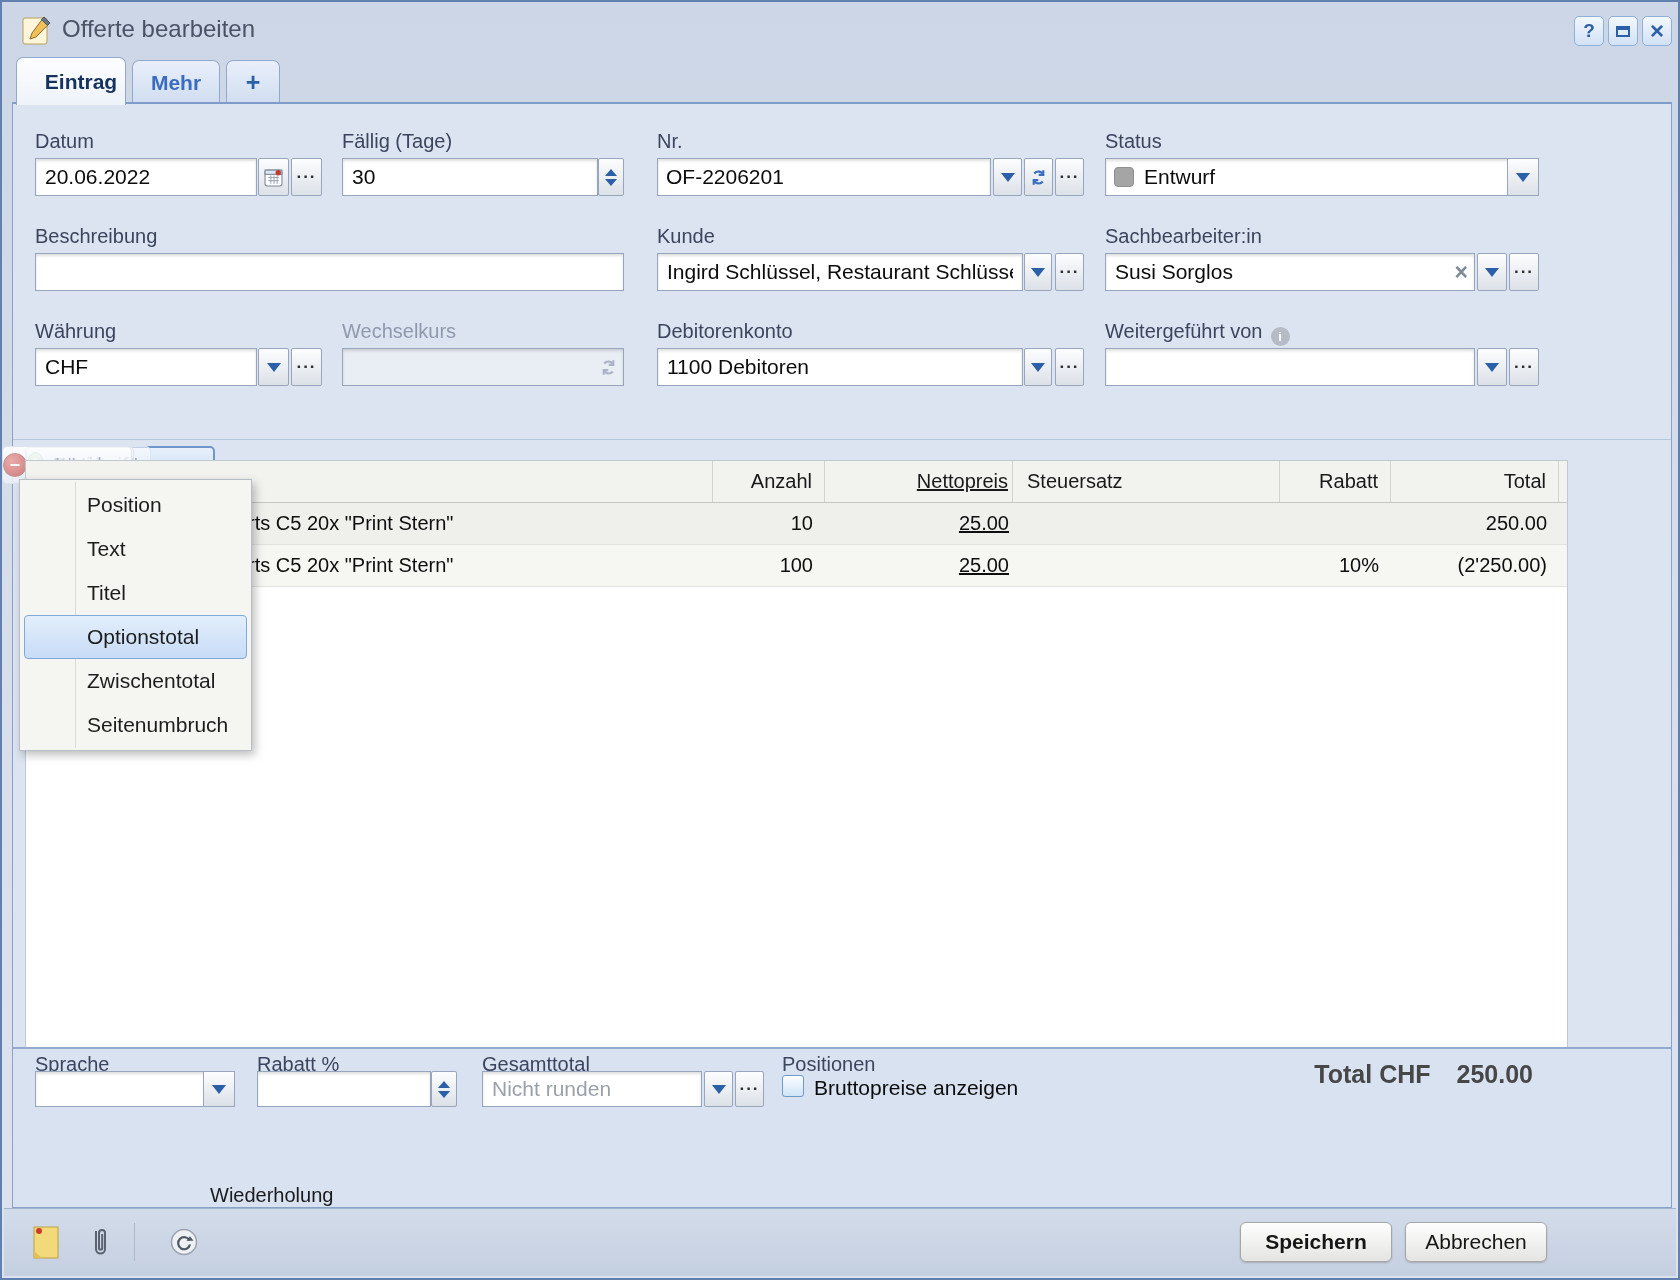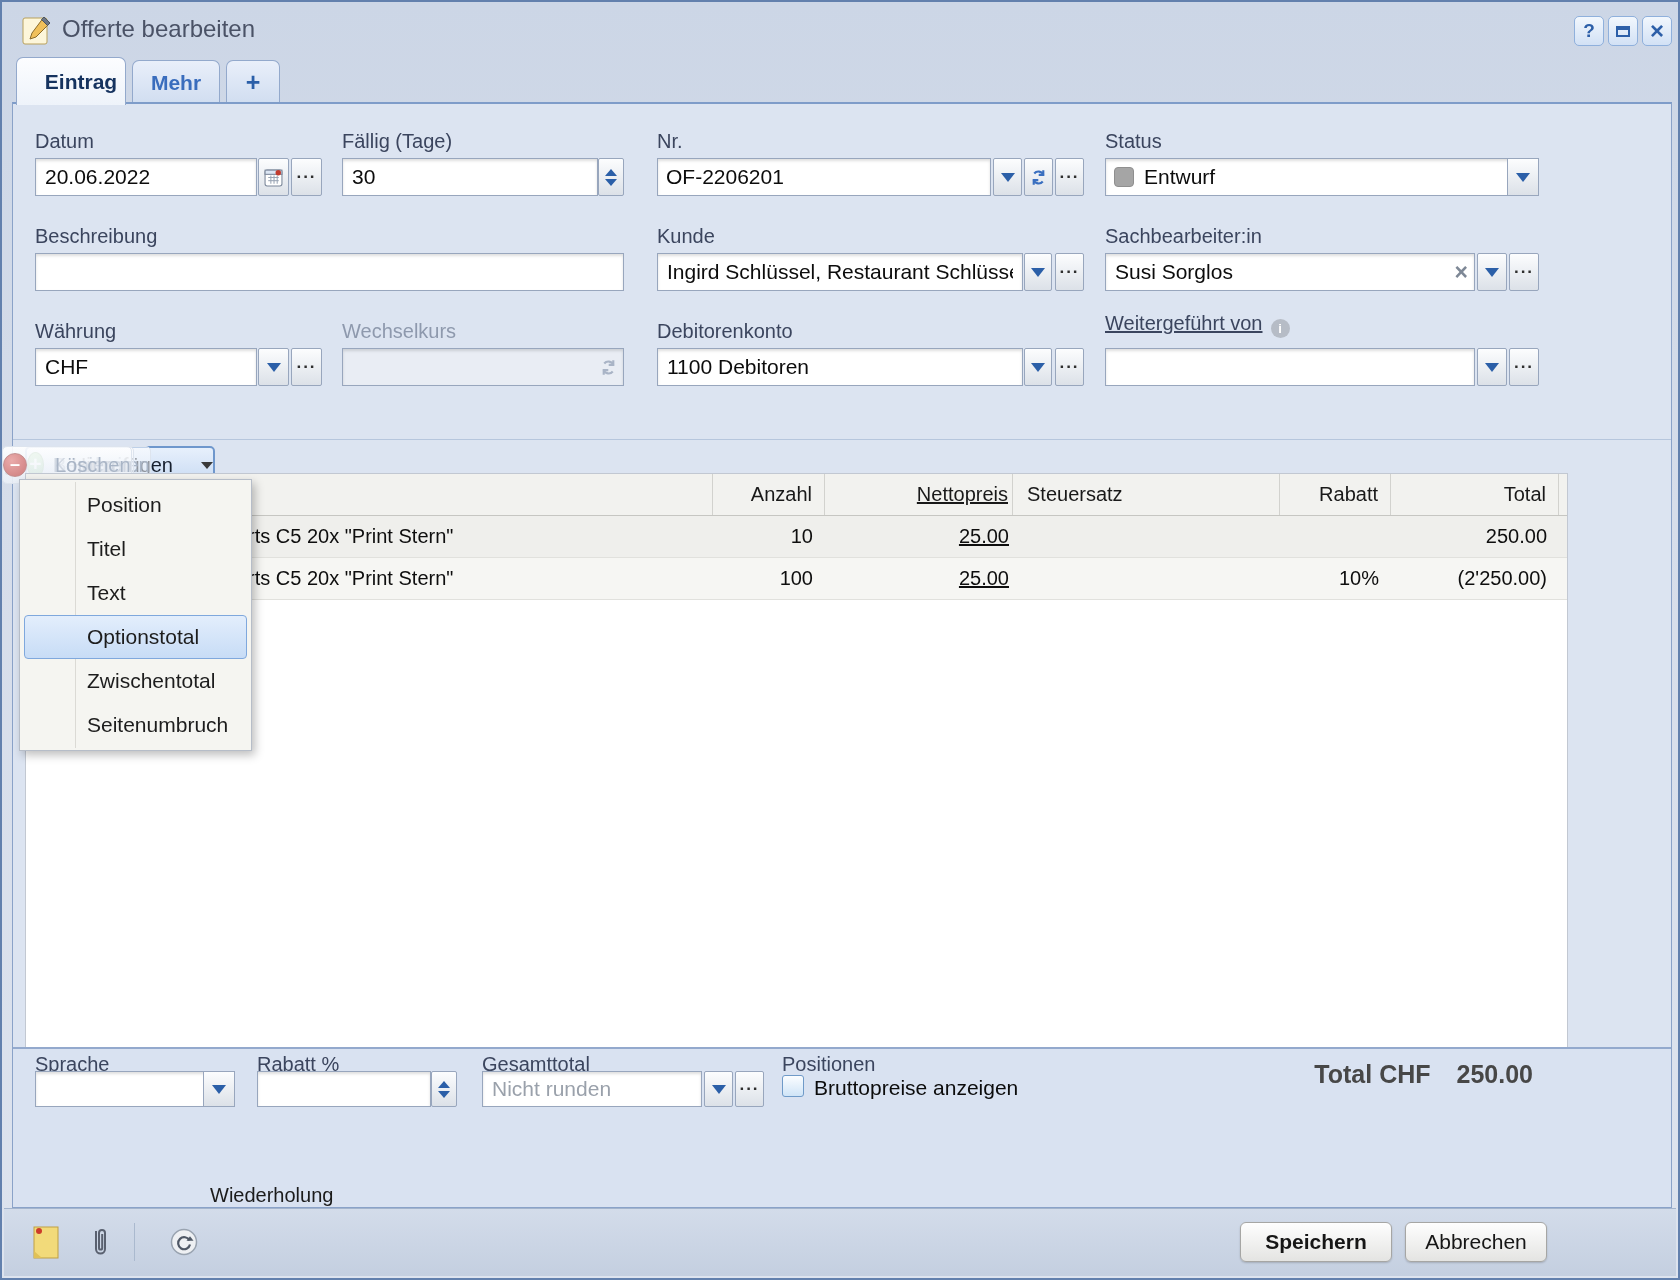--- a/index.html
+++ b/index.html
@@ -60,21 +60,21 @@
           background:radial-gradient(circle at 35% 30%,#83d283,#3c9b3c);color:#fff;font-weight:bold;font-size:21px;
           display:flex;align-items:center;justify-content:center;}
   .ic-add::after{content:"+";margin-top:-2px;}
   .ic-del{width:24px;height:24px;border-radius:50%;box-sizing:border-box;border:1px solid #c49090;
           background:radial-gradient(circle at 35% 30%,#eaabab,#cd7d7d);color:#fff;font-weight:bold;font-size:18px;
           display:flex;align-items:center;justify-content:center;}
   .ic-del::after{content:"–";margin-top:-2px;}
   .caret{width:0;height:0;border-left:6px solid transparent;border-right:6px solid transparent;border-top:7px solid #3a3a3a;margin-left:auto;}
 
   
-  #table{position:absolute;left:23px;top:471px;width:1543px;height:681px;box-sizing:border-box;
+  #table{position:absolute;left:23px;top:458px;width:1543px;height:681px;box-sizing:border-box;
          background:#fff;border:1px solid #c2c8d2;}
   .thead{display:flex;height:42px;background:#f2f2ef;border-bottom:1px solid #c6c6c2;box-sizing:border-box;
          font-size:20px;color:#191919;}
   .thead>div{display:flex;align-items:center;box-sizing:border-box;border-right:1px solid #d2d2ce;}
   .trow{display:flex;height:42px;font-size:20px;color:#0e0e0e;border-bottom:1px solid #e1e1dd;box-sizing:border-box;}
   .trow>div{display:flex;align-items:center;box-sizing:border-box;}
   .trow.r1{background:#efefec;}
   .trow.r2{background:#f6f6f3;}
   .c0{width:687px;}
   .c1{width:112px;justify-content:flex-end;padding-right:12px;}
@@ -227,21 +227,21 @@
     </svg>
   </div>
 
   <div class="lbl" style="left:655px;top:318px;">Debitorenkonto</div>
   <input class="tbx" style="left: 655px; top: 346px; width: 366px;" value="1100 Debitoren">
   <div class="btn-sq" style="left:1022px;top:346px;width:28px;">
       <span class="chev-down"></span>
     </div>
   <div class="btn-sq dots" style="left:1053px;top:346px;width:29px;"></div>
 
-  <div class="lbl" style="left:1103px;top:310px;text-decoration:underline;">
+  <div class="lbl" style="left:1103px;top:318px;">
     <span>Weitergeführt von</span><span class="info">i</span>
   </div>
   <input class="tbx" style="left: 1103px; top: 346px; width: 370px;" value="">
   <div class="btn-sq" style="left:1475px;top:346px;width:30px;">
       <span class="chev-down"></span>
     </div>
   <div class="btn-sq dots" style="left:1507px;top:346px;width:30px;"></div>
 
   <div id="toolbar-line"></div>
   <div class="tbtn" id="btn-add">
@@ -290,22 +290,22 @@
       <div class="c2">25.00</div>
       <div class="c3"></div>
       <div class="c4">10%</div>
       <div class="c5">(2'250.00)</div>
     </div>
   </div>
 
   <div id="menu">
     <div class="gutter"></div>
     <div class="mi">Position</div>
+    <div class="mi">Text</div>
     <div class="mi">Titel</div>
-    <div class="mi">Text</div>
     <div class="mi selected">Optionstotal</div>
     <div class="mi">Zwischentotal</div>
     <div class="mi">Seitenumbruch</div>
   </div>
 
   <div id="totals"></div>
   <div class="lbl" style="left:33px;top:1051px;">Sprache</div>
   <div class="fieldbox fb2" style="left:33px;top:1069px;width:200px;padding-left:8px;">
     <span></span>
     <span class="combo-btn">

